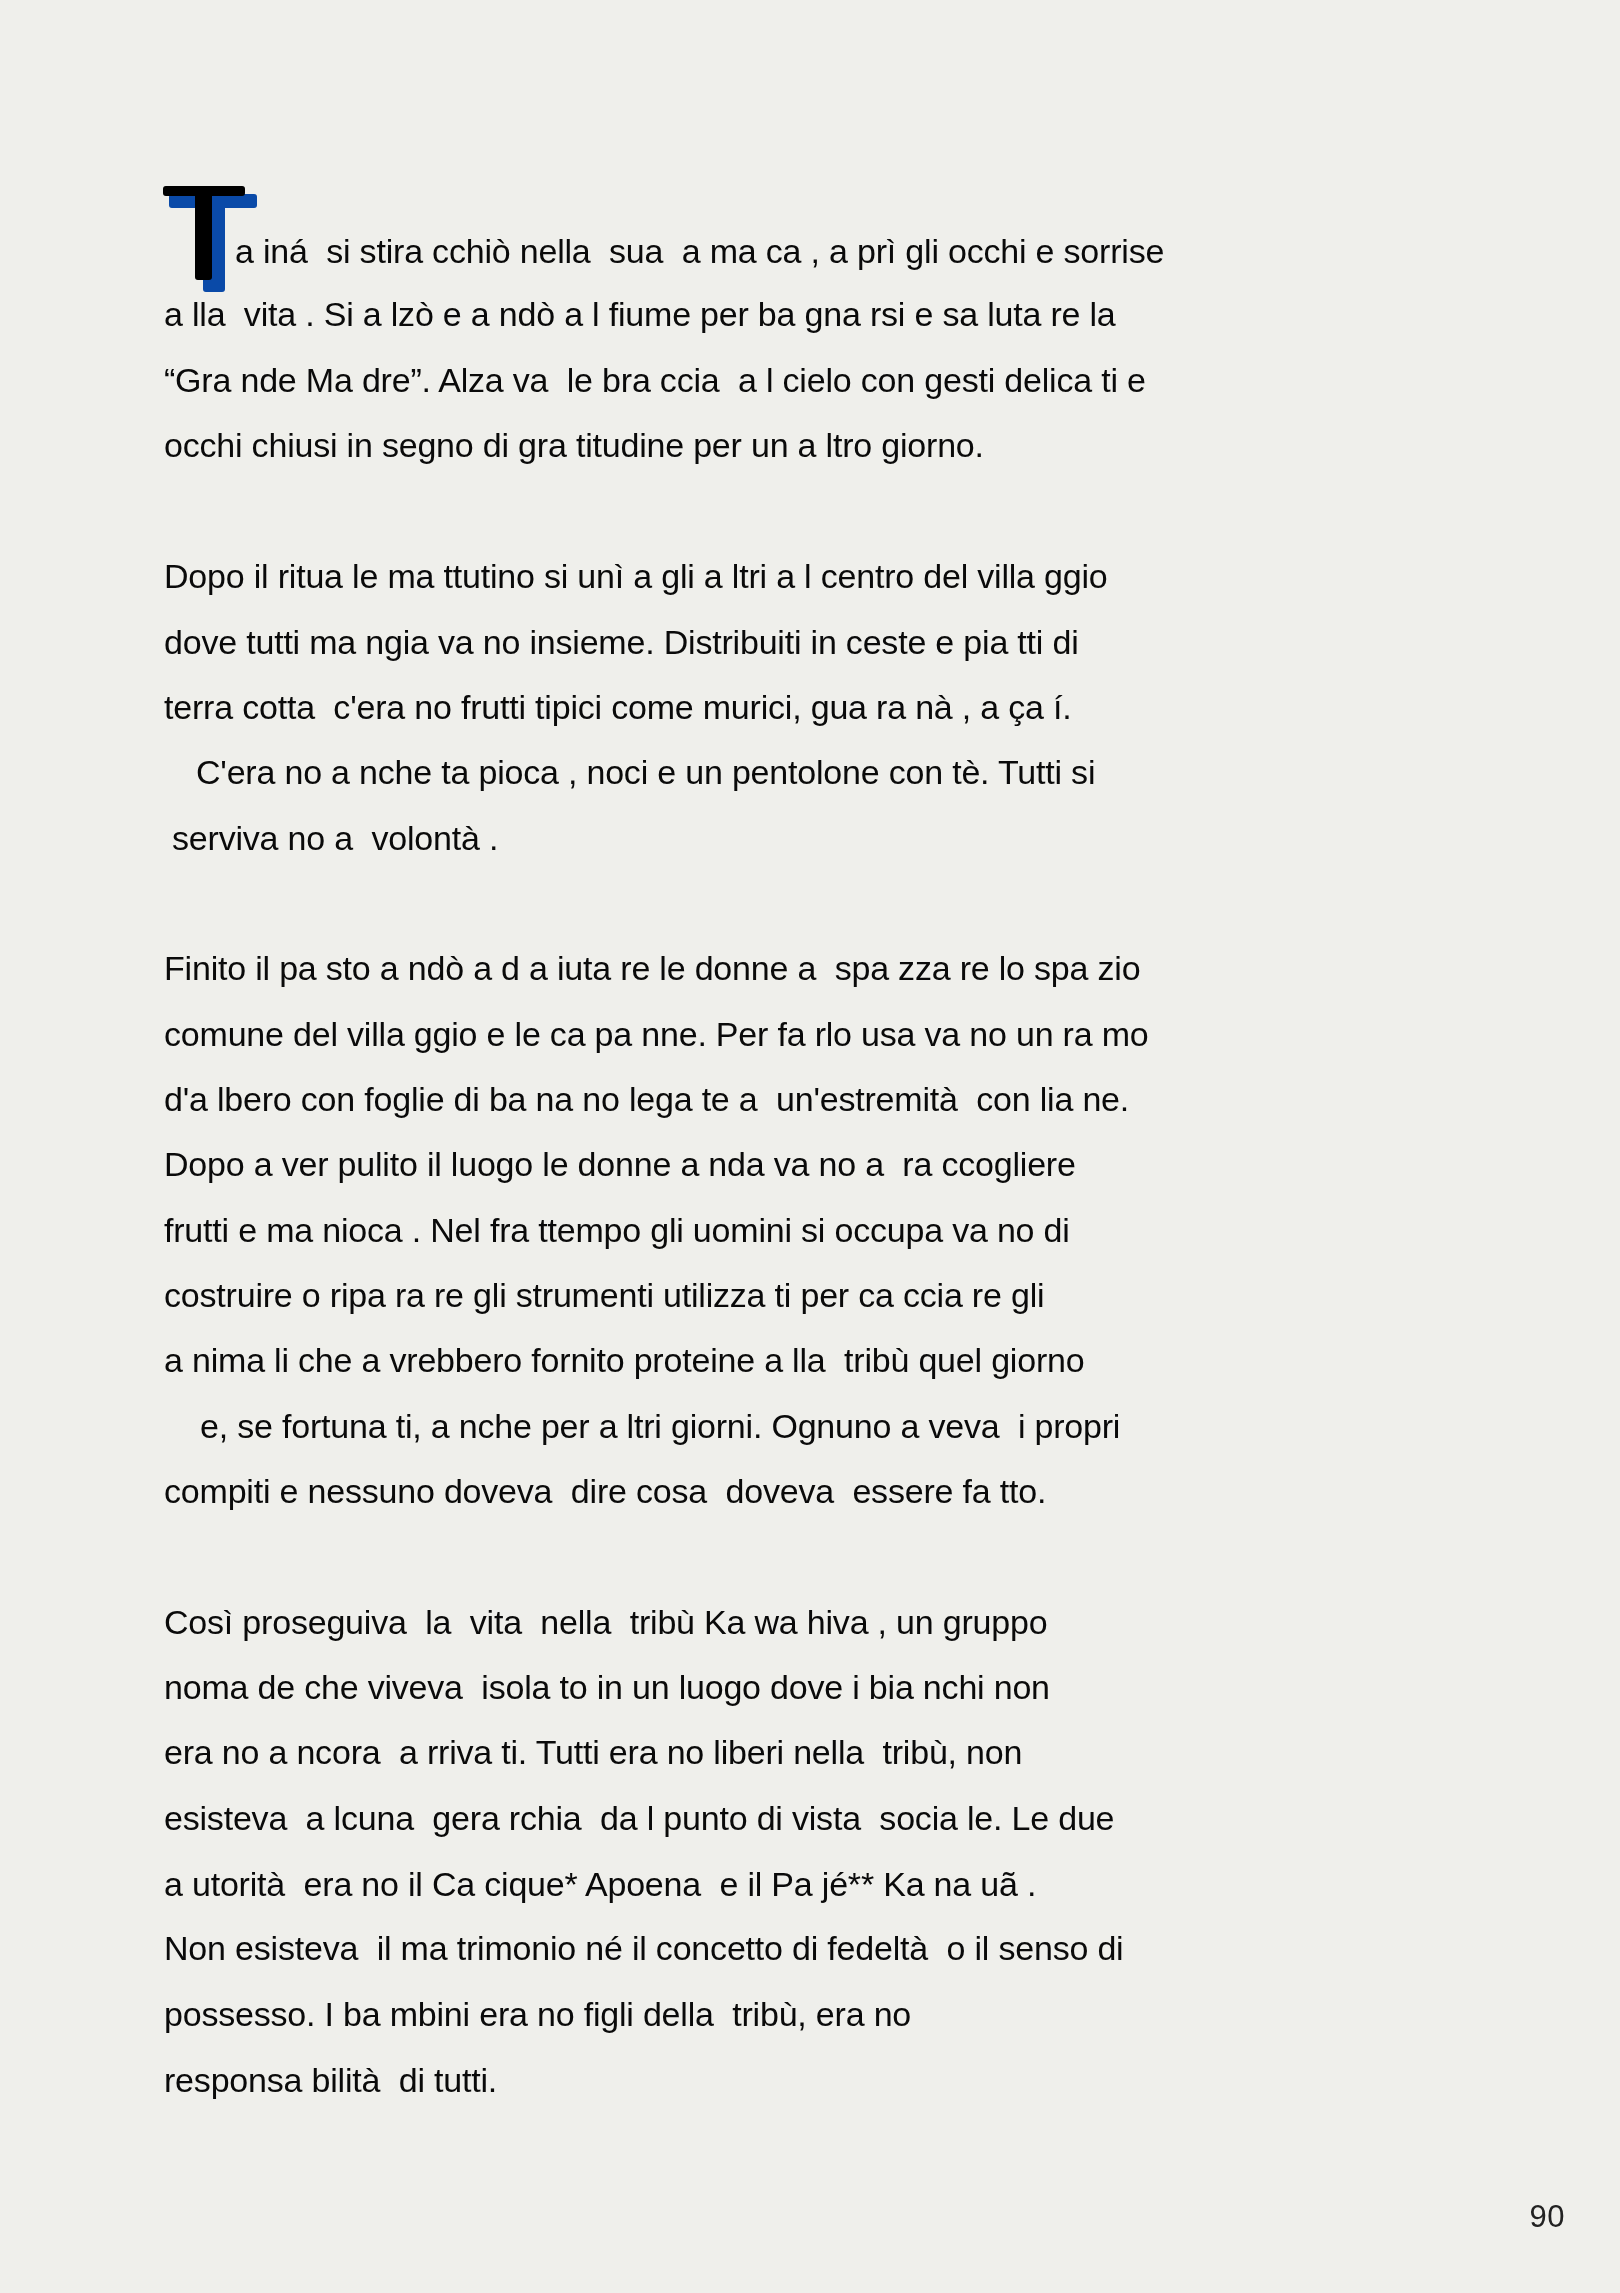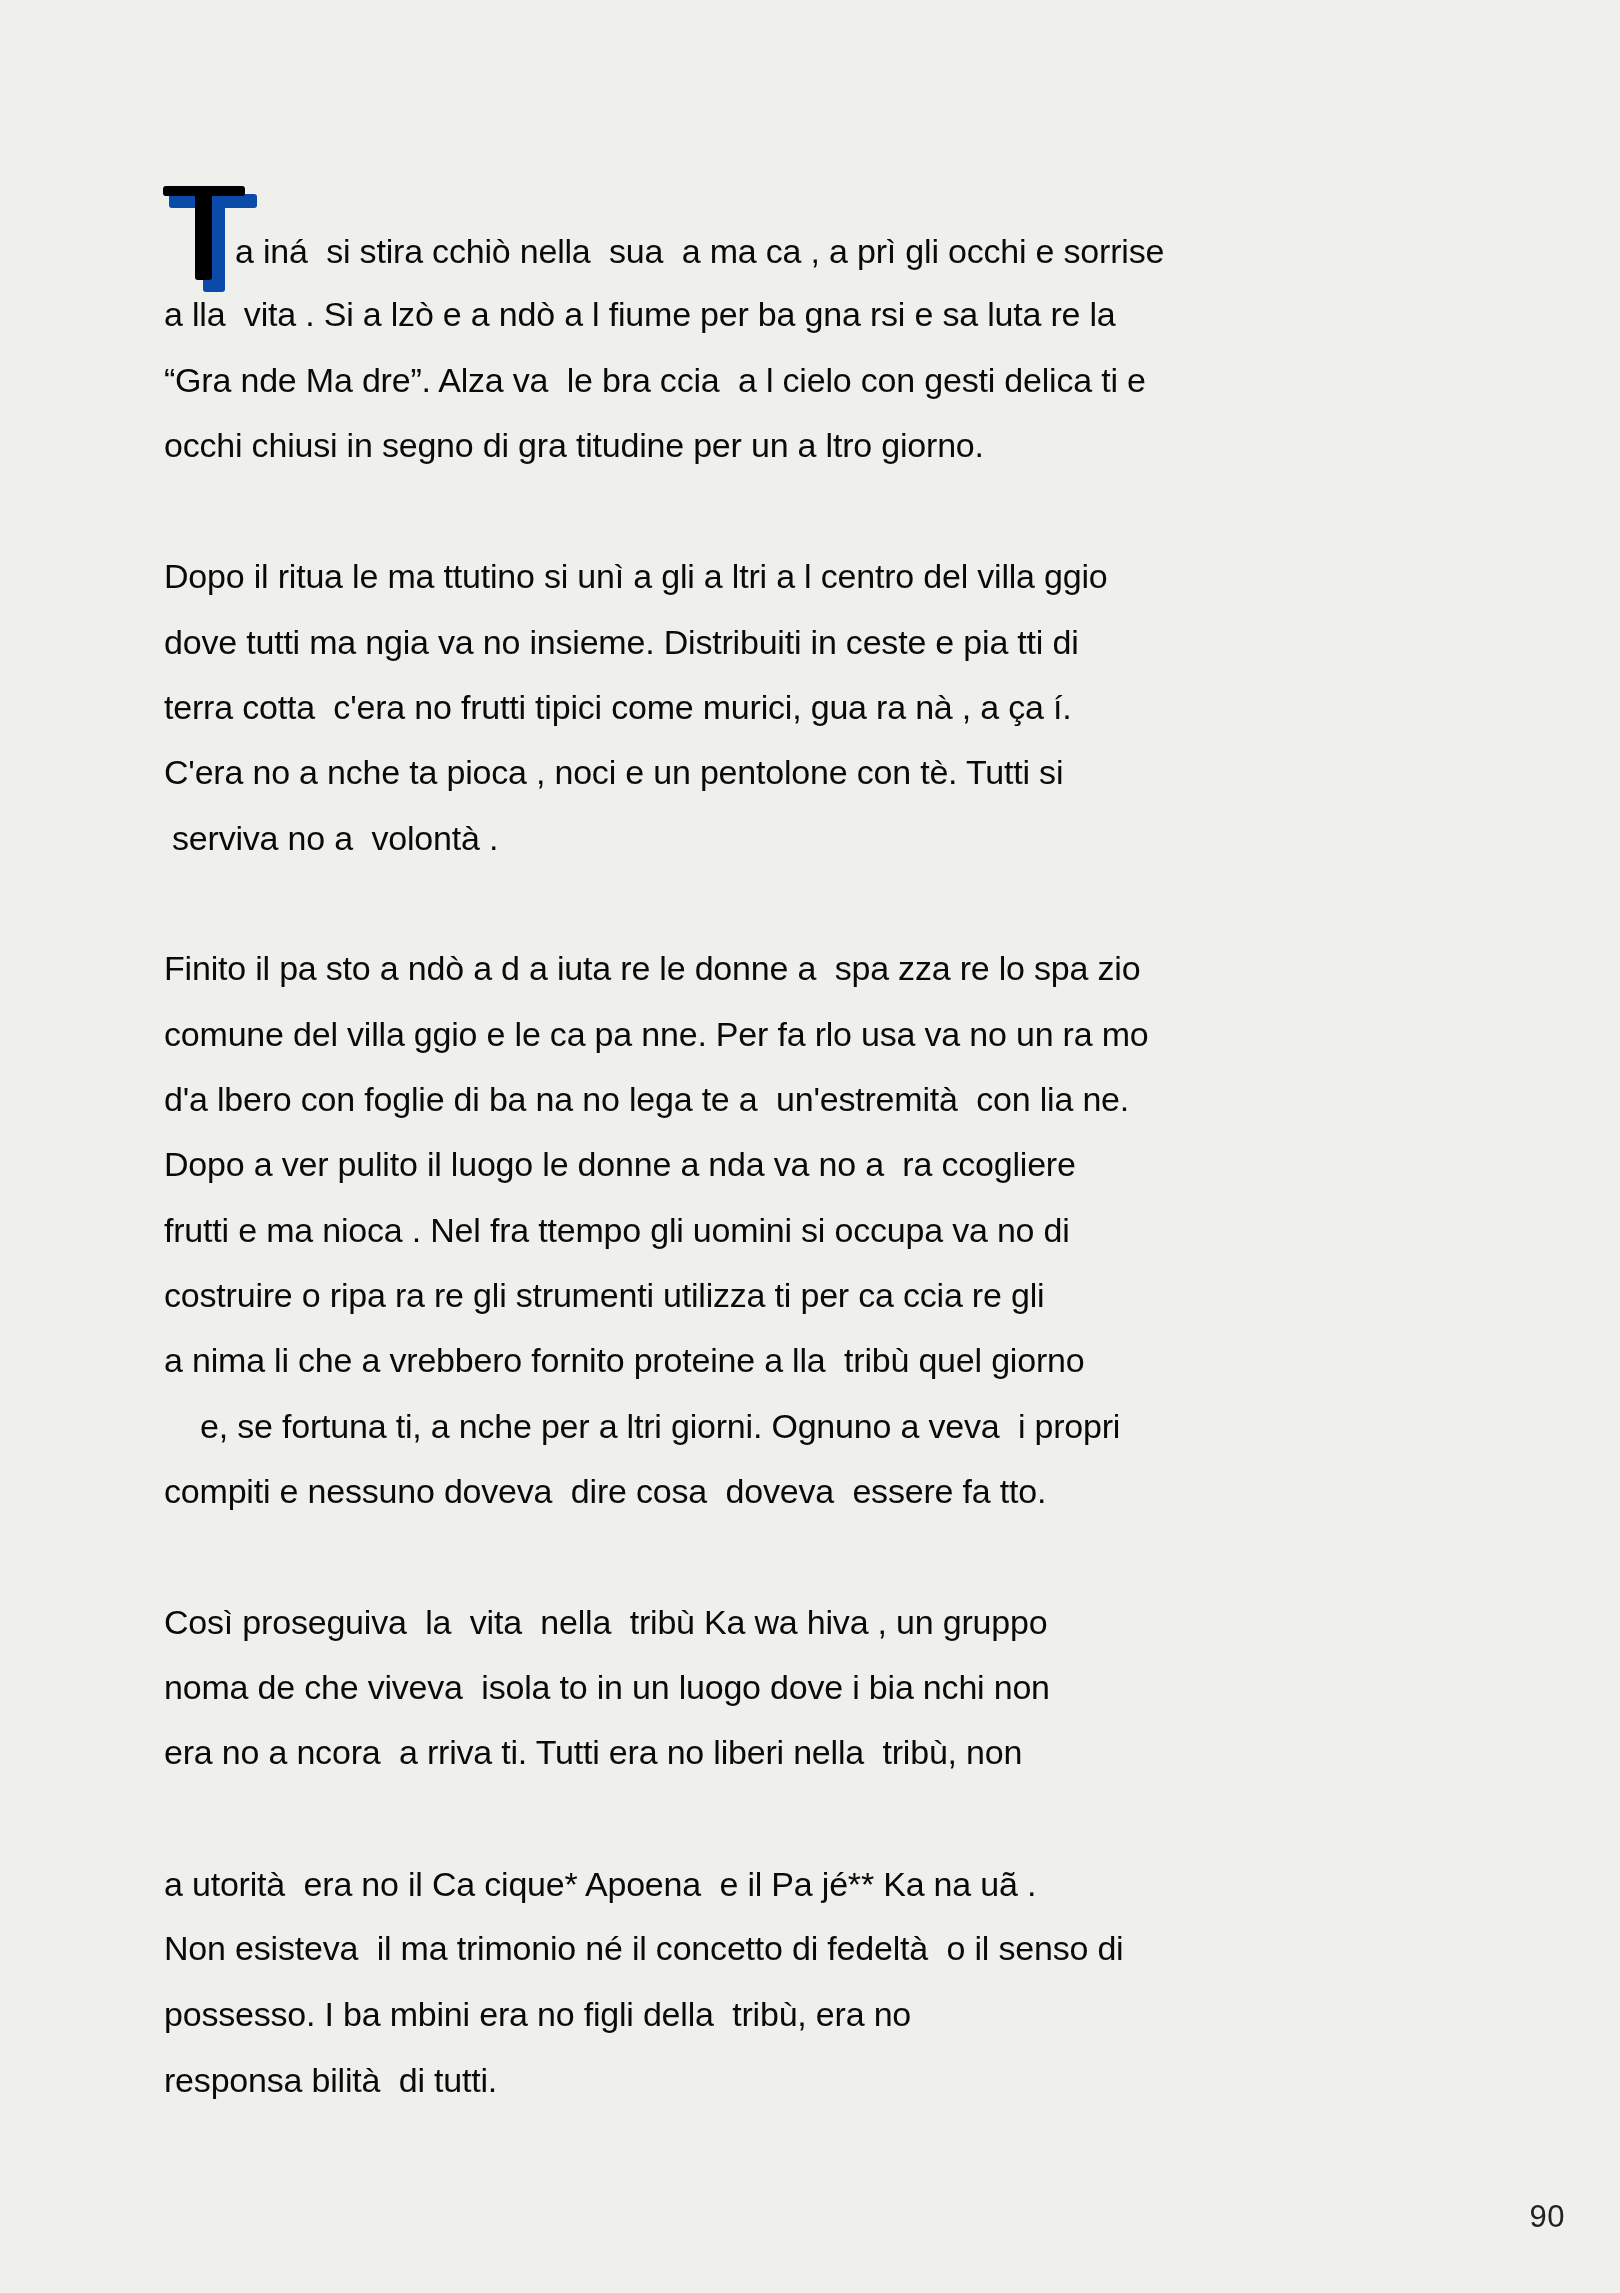--- a/index.html
+++ b/index.html
@@ -48,36 +48,37 @@
   </div>
 
   <div class="line" style="left:235px; top:218px;">a iná  si stira cchiò nella  sua  a ma ca , a prì gli occhi e sorrise</div>
   <div class="line" style="top:281px;">a lla  vita . Si a lzò e a ndò a l fiume per ba gna rsi e sa luta re la</div>
   <div class="line" style="top:347px;">“Gra nde Ma dre”. Alza va  le bra ccia  a l cielo con gesti delica ti e</div>
   <div class="line" style="top:412px;">occhi chiusi in segno di gra titudine per un a ltro giorno.</div>
 
   <div class="line" style="top:543px;">Dopo il ritua le ma ttutino si unì a gli a ltri a l centro del villa ggio</div>
   <div class="line" style="top:609px;">dove tutti ma ngia va no insieme. Distribuiti in ceste e pia tti di</div>
   <div class="line" style="top:674px;">terra cotta  c'era no frutti tipici come murici, gua ra nà , a ça í.</div>
-  <div class="line" style="top:739px;">C'era no a nche ta pioca , noci e un pentolone con tè. Tutti si</div>
+  <div class="line" style="top:739px;margin-left:32px;">C'era no a nche ta pioca , noci e un pentolone con tè. Tutti si</div>
   <div class="line" style="top:805px;margin-left:8px;">serviva no a  volontà .</div>
 
   <div class="line" style="top:935px;">Finito il pa sto a ndò a d a iuta re le donne a  spa zza re lo spa zio</div>
   <div class="line" style="top:1001px;">comune del villa ggio e le ca pa nne. Per fa rlo usa va no un ra mo</div>
   <div class="line" style="top:1066px;">d'a lbero con foglie di ba na no lega te a  un'estremità  con lia ne.</div>
   <div class="line" style="top:1131px;">Dopo a ver pulito il luogo le donne a nda va no a  ra ccogliere</div>
   <div class="line" style="top:1197px;">frutti e ma nioca . Nel fra ttempo gli uomini si occupa va no di</div>
   <div class="line" style="top:1262px;">costruire o ripa ra re gli strumenti utilizza ti per ca ccia re gli</div>
   <div class="line" style="top:1327px;">a nima li che a vrebbero fornito proteine a lla  tribù quel giorno</div>
   <div class="line" style="top:1393px;margin-left:36px;">e, se fortuna ti, a nche per a ltri giorni. Ognuno a veva  i propri</div>
   <div class="line" style="top:1458px;">compiti e nessuno doveva  dire cosa  doveva  essere fa tto.</div>
 
   <div class="line" style="top:1589px;">Così proseguiva  la  vita  nella  tribù Ka wa hiva , un gruppo</div>
   <div class="line" style="top:1654px;">noma de che viveva  isola to in un luogo dove i bia nchi non</div>
   <div class="line" style="top:1719px;text-align:center;">era no a ncora  a rriva ti. Tutti era no liberi nella  tribù, non</div>
+  <div class="line" style="top:1785px;">esisteva  a lcuna  gera rchia  da l punto di vista  socia le. Le due</div>
   <div class="line" style="top:1915px;">Non esisteva  il ma trimonio né il concetto di fedeltà  o il senso di</div>
   <div class="line" style="top:1851px;">a utorità  era no il Ca cique* Apoena  e il Pa jé** Ka na uã .</div>
   <div class="line" style="top:1981px;">possesso. I ba mbini era no figli della  tribù, era no</div>
   <div class="line" style="top:2047px;">responsa bilità  di tutti.</div>
 
   <div class="page-number">90</div>
 </div>
 
 
 </body></html>

